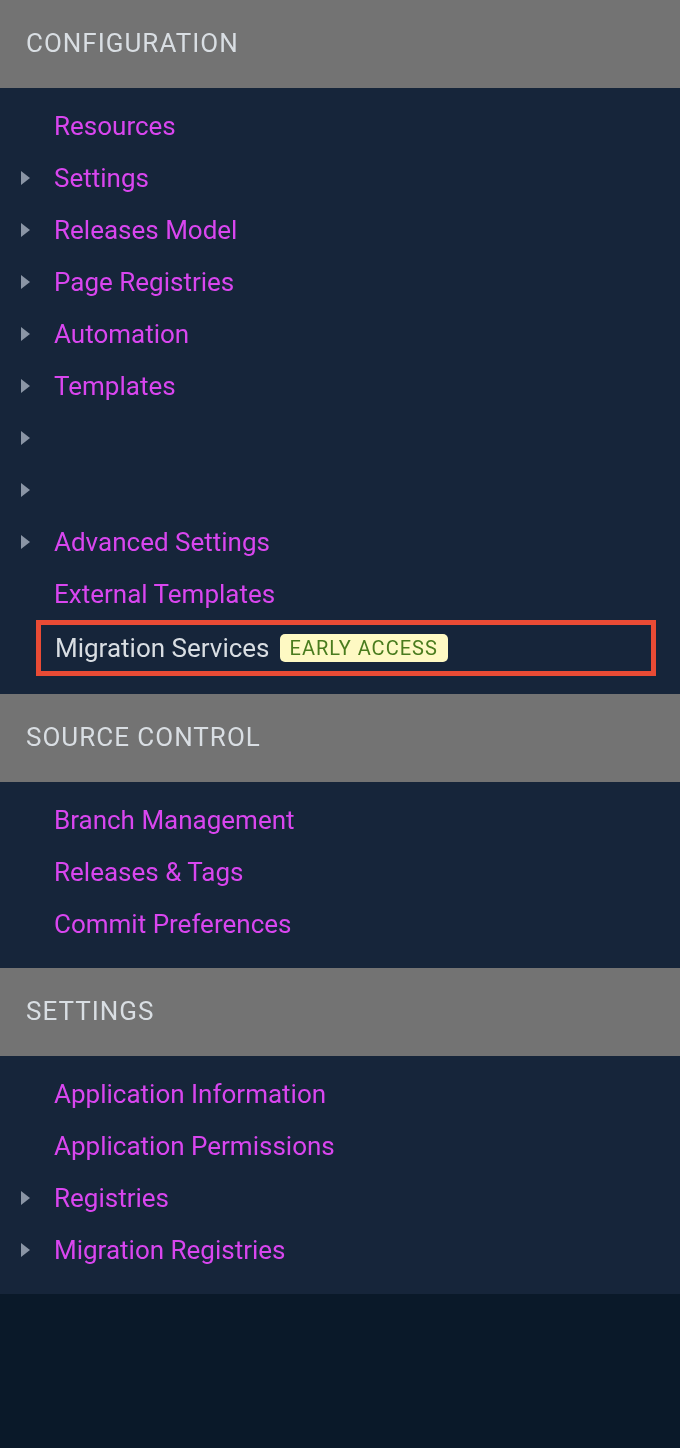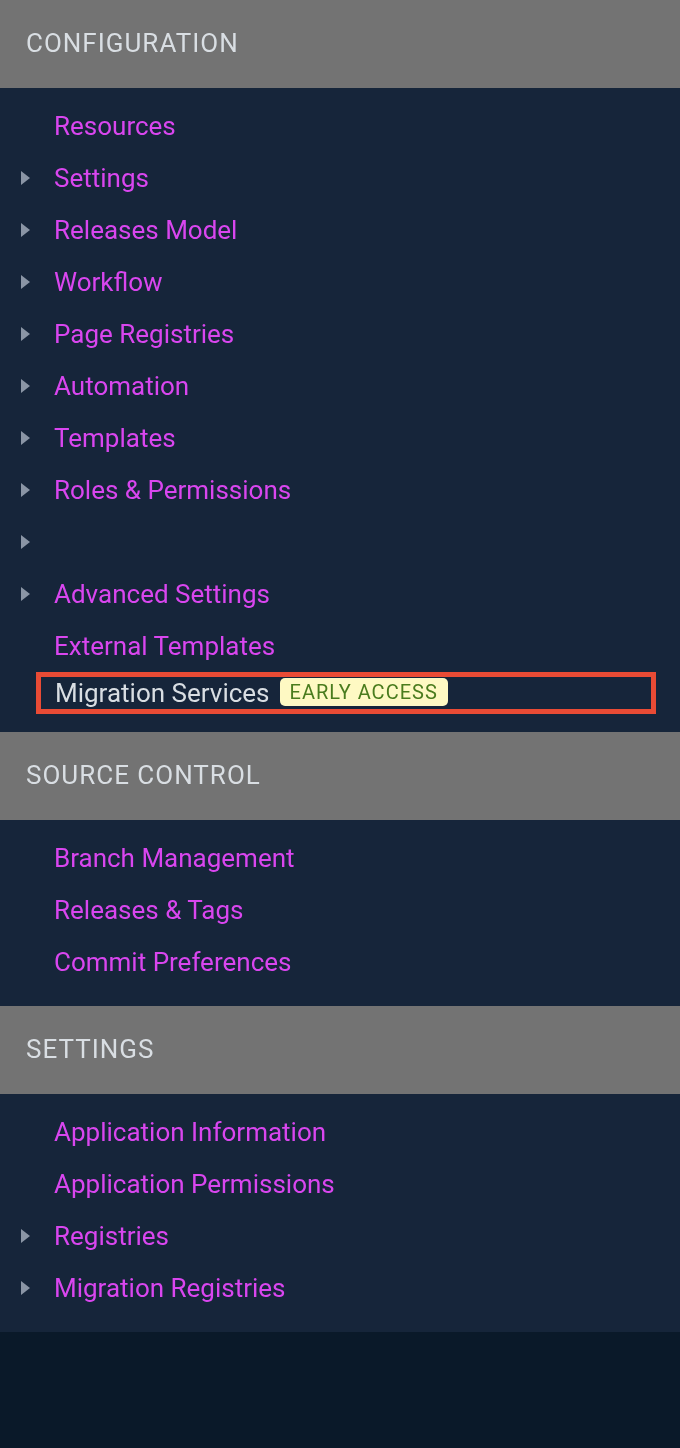--- a/index.html
+++ b/index.html
@@ -68,23 +68,23 @@
       font-weight: 400;
       letter-spacing: 1px;
       padding: 2px 10px;
       border-radius: 5px;
       margin-left: 10px;
       white-space: nowrap;
     }
     .highlight-box {
       border: 5px solid #e94b35;
       margin: 0 24px 0 36px;
-      padding: 1px 14px;
+      padding: 8px 14px;
       display: flex;
-      align-items: flex-start;
+      align-items: center;
       cursor: pointer;
     }
     .highlight-box .nav-item-label {
       color: #d9dee3;
     }
   </style>
 </head>
 <body>
 
 <div class="section-header">
@@ -104,26 +104,20 @@
     <span class="nav-item-label">Settings</span>
   </div>
 
   <div class="nav-item">
     <span class="expand-icon">
         <span class="triangle-right"></span>
       </span>
     <span class="nav-item-label">Releases Model</span>
   </div>
 
-  <div class="nav-item">
-    <span class="expand-icon">
-        <span class="triangle-right"></span>
-      </span>
-    <span class="nav-item-label">Workflow</span>
-  </div>
 
   <div class="nav-item">
     <span class="expand-icon">
         <span class="triangle-right"></span>
       </span>
     <span class="nav-item-label">Page Registries</span>
   </div>
 
   <div class="nav-item">
     <span class="expand-icon">
@@ -136,21 +130,20 @@
     <span class="expand-icon">
         <span class="triangle-right"></span>
       </span>
     <span class="nav-item-label">Templates</span>
   </div>
 
   <div class="nav-item">
     <span class="expand-icon">
         <span class="triangle-right"></span>
       </span>
-    <span class="nav-item-label">Roles &amp; Permissions</span>
   </div>
 
   <div class="nav-item">
     <span class="expand-icon">
         <span class="triangle-right"></span>
       </span>
   </div>
 
   <div class="nav-item">
     <span class="expand-icon">

